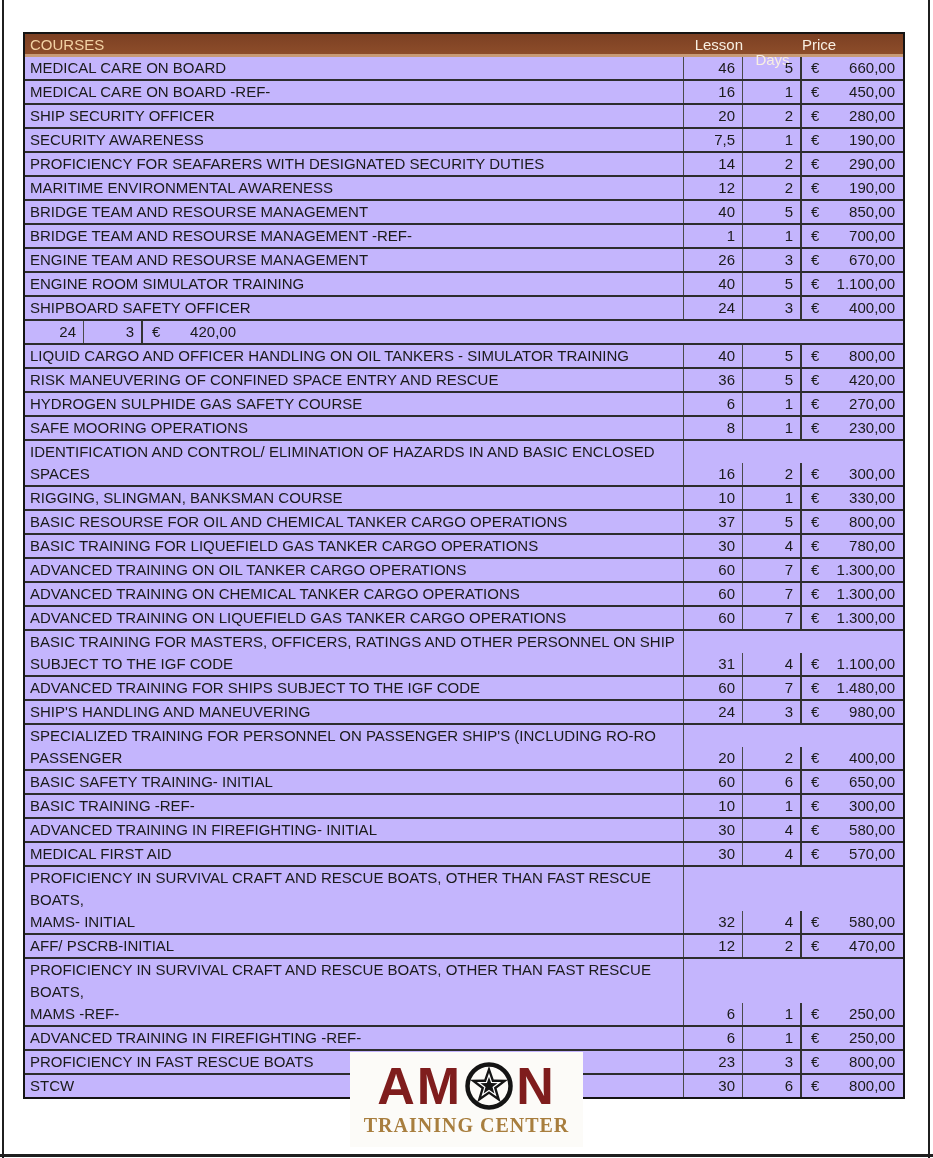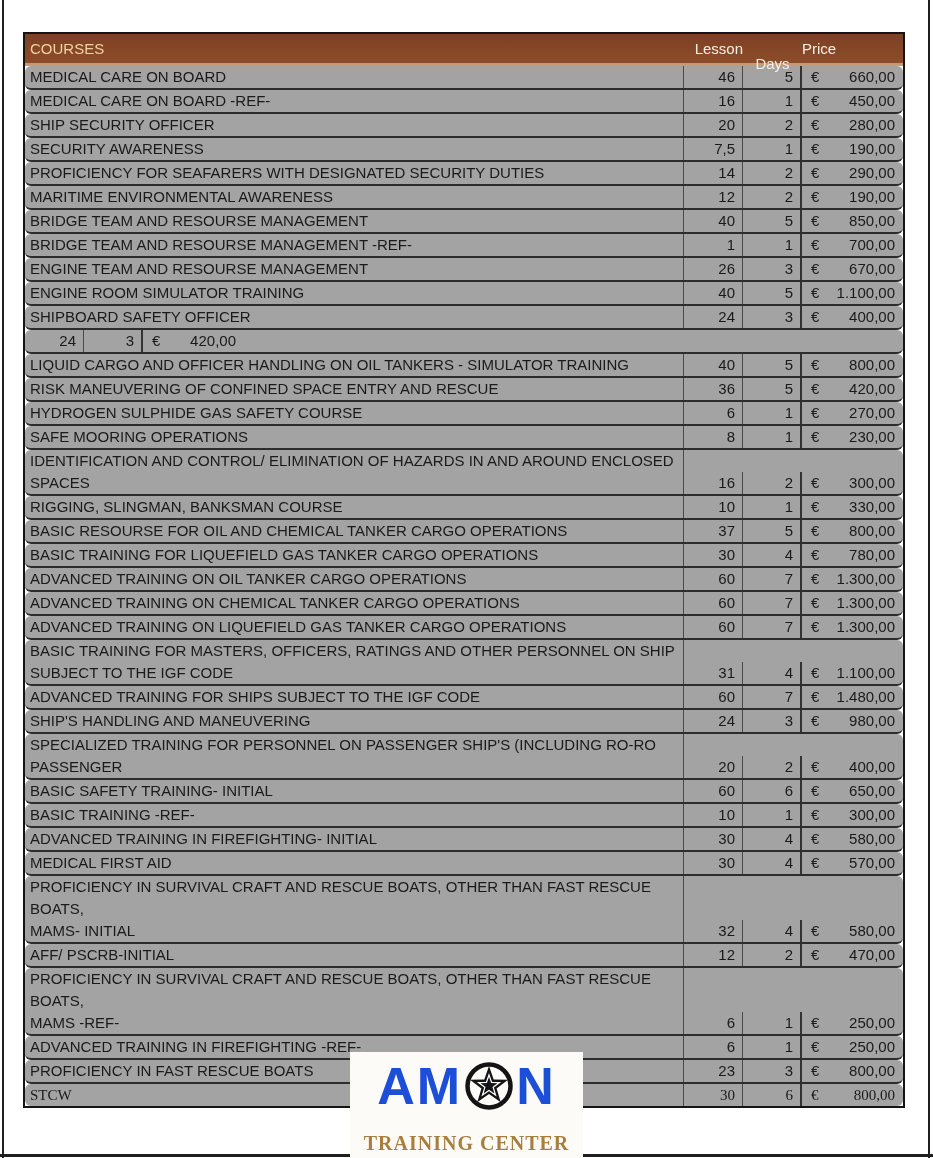--- a/index.html
+++ b/index.html
@@ -19,44 +19,43 @@
 
   
   .price-table {
     position: absolute;
     left: 23px; top: 32px; width: 882px;
     border: 2px solid #141414;
     background: #ffffff;
   }
   .thead {
     display: flex;
-    height: 32px;
+    height: 23px;
     background: linear-gradient(#7c4023, #8d4d2a);
     border-bottom: 3px solid #c79a76;
     align-items: center;
     font-size: 15px;
   }
   .th { flex: 0 0 auto; }
   .th.courses { flex: 1 1 auto; padding-left: 5px; color: #f2d2a4; }
   .th.lesson  { width: 59px; text-align: right; color: #f8efe2; }
   .th.days    { width: 59px; text-align: center; color: #f8efe2; margin-top: 30px; }
   .th.price   { width: 101px; color: #f8efe2; }
 
   .tbody { width: 100%; }
   .tr {
     display: flex;
     align-items: flex-end;
     min-height: 22px;
     border-bottom: 2px solid #2d2d2d;
     font-size: 15px;
     line-height: 22px;
-    background: #a3a3a3;
-    border-radius: 6px;
-  }
-  .tr:last-child { border-bottom: none; font-family: Liberation Serif, serif; }
+    background: #c4b5fd;
+  }
+  .tr:last-child { border-bottom: none; }
   .tr.tall { min-height: 44px; }
   .td { flex: 0 0 auto; }
   .td.course {
     flex: 1 1 auto;
     align-self: stretch;
     padding-left: 5px;
     border-right: 1px solid #4a4a4a;
     white-space: pre-line;
     overflow: hidden;
   }
@@ -81,31 +80,31 @@
     display: flex; flex-direction: column; align-items: center;
   }
   .logo-box {
     background: #fcfbf8;
     padding: 8px 14px 10px 14px;
     display: flex; flex-direction: column; align-items: center;
   }
   .logo-word {
     display: flex; align-items: center;
     font-size: 52px; font-weight: 700;
-    letter-spacing: 2px; color: #1d4ed8;
+    letter-spacing: 2px; color: #7f1d1d;
     line-height: 52px;
   }
   .logo-star { width: 50px; height: 50px; margin: 0 2px; }
   .logo-sub {
     font-family: "Liberation Serif", serif;
     font-weight: 700;
     font-size: 20px;
     letter-spacing: 1px;
     color: #a87e3e;
-    margin-top: 20px;
+    margin-top: 2px;
   }
 </style>
 </head>
 <body>
 
 <div class="edge edge-left"></div>
 <div class="edge edge-right"></div>
 <div class="edge edge-bottom"></div>
 
 <div class="price-table">
@@ -253,21 +252,21 @@
       <div class="tr">
         <div class="td course">SAFE MOORING OPERATIONS</div>
         <div class="td num lesson">8</div>
         <div class="td num days">1</div>
         <div class="td price">
           <span>€</span>
           <span>230,00</span>
         </div>
       </div>
       <div class="tr tall">
-        <div class="td course">IDENTIFICATION AND CONTROL/ ELIMINATION OF HAZARDS IN AND AROUND ENCLOSED
+        <div class="td course">IDENTIFICATION AND CONTROL/ ELIMINATION OF HAZARDS IN AND BASIC ENCLOSED
 SPACES</div>
         <div class="td num lesson">16</div>
         <div class="td num days">2</div>
         <div class="td price">
           <span>€</span>
           <span>300,00</span>
         </div>
       </div>
       <div class="tr">
         <div class="td course">RIGGING, SLINGMAN, BANKSMAN COURSE</div>

